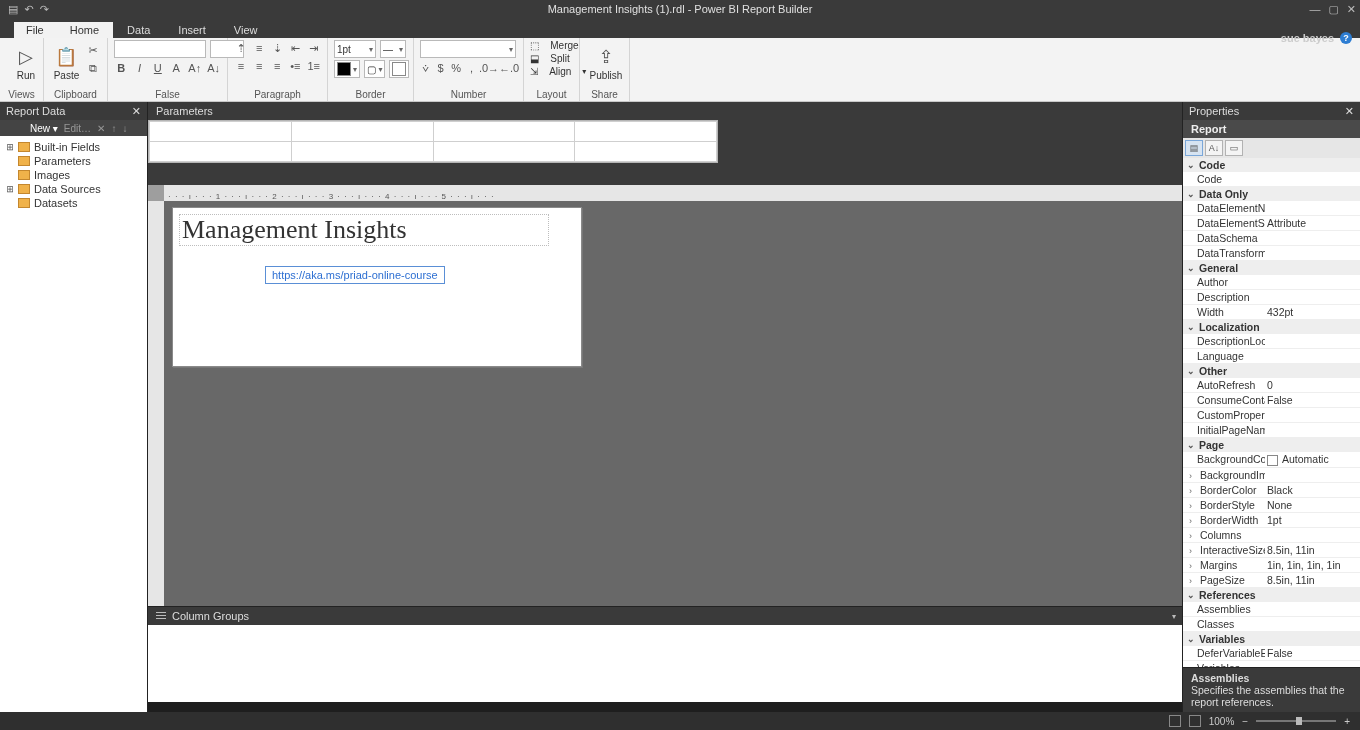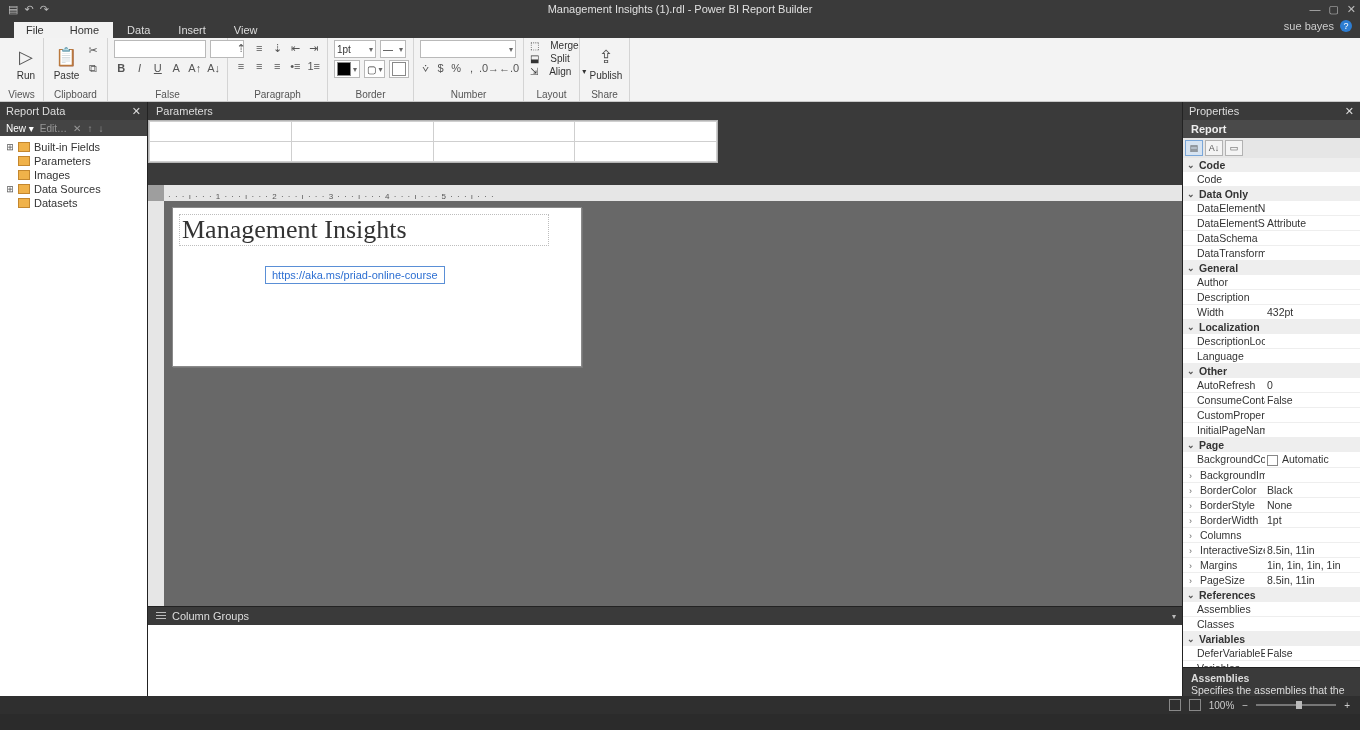--- a/index.html
+++ b/index.html
@@ -6,21 +6,21 @@
   body { width: 1360px; height: 730px; overflow: hidden; background: #2b2b2b; font-size: 11px; color: #ddd; }
   .titlebar { height: 18px; background: #3a3a3a; display: flex; align-items: center; position: relative; }
   .titlebar .qat { display: flex; gap: 6px; padding-left: 8px; align-items: center; }
   .titlebar .qat span { color: #bbb; font-size: 11px; }
   .titlebar .title { position: absolute; left: 0; right: 0; text-align: center; color: #e0e0e0; font-size: 11px; pointer-events: none; }
   .titlebar .winctl { position: absolute; right: 4px; display: flex; gap: 8px; color: #bbb; }
   .tabsbar { height: 20px; background: #3a3a3a; display: flex; align-items: flex-end; position: relative; }
   .tabsbar .filebtn { background: #f2f2f2; color: #333; padding: 2px 12px; font-size: 11px; margin-left: 14px; }
   .tabsbar .tab { padding: 2px 14px; font-size: 11px; color: #ddd; cursor: pointer; }
   .tabsbar .tab.active { background: #f2f2f2; color: #333; }
-  .tabsbar .userarea { position: absolute; right: 8px; top: 2px; color: #ccc; font-size: 11px; display: flex; align-items: flex-end; gap: 6px; }
+  .tabsbar .userarea { position: absolute; right: 8px; top: 14px; color: #ccc; font-size: 11px; display: flex; align-items: flex-end; gap: 6px; font-weight: bold; }
   .tabsbar .helpicon { width: 12px; height: 12px; border-radius: 50%; background: #2d7dd2; color: #fff; display: inline-flex; align-items: center; justify-content: center; font-size: 9px; }
 
   .ribbon { height: 64px; background: #f3f3f3; border-bottom: 1px solid #c8c8c8; display: flex; }
   .ribbon-group { border-right: 1px solid #d4d4d4; display: flex; flex-direction: column; justify-content: space-between; padding: 2px 6px 0 6px; }
   .ribbon-group .lbl { text-align: center; font-size: 10px; color: #555; padding-bottom: 1px; }
   .ribbon-btn-big { display: flex; flex-direction: column; align-items: center; justify-content: center; gap: 2px; width: 40px; height: 46px; color: #333; }
   .ribbon-btn-big .ico { font-size: 18px; color: #555; }
   .ribbon-btn-big .txt { font-size: 10px; }
   .ribbon-row { display: flex; gap: 4px; align-items: center; }
   .rb-small { width: 16px; height: 16px; display: inline-flex; align-items: center; justify-content: center; color: #555; font-size: 11px; border: 1px solid transparent; }
@@ -34,21 +34,21 @@
   .dropdown .caret { font-size: 8px; color: #666; margin-left: 2px; }
   .color-swatch { width: 14px; height: 14px; border: 1px solid #888; display:inline-block; }
   .stack { display:flex; flex-direction:column; gap:2px; }
 
   .workspace { position: absolute; top: 102px; bottom: 18px; left: 0; right: 0; display: flex; }
 
   .panel-left { width: 148px; background: #3a3a3a; display: flex; flex-direction: column; border-right: 1px solid #222; }
   .panel-head { height: 18px; background: #3a3a3a; display: flex; align-items: center; justify-content: space-between; padding: 0 6px; color: #ddd; font-size: 11px; }
   .panel-head .closex { cursor: pointer; }
   .panel-tools { height: 16px; background: #444; display: flex; align-items: center; gap: 6px; padding: 0 6px; font-size: 10px; color: #ccc; }
-  .panel-tools .new { color: #fff; }
+  .panel-tools .new { color: #fff; margin-left: 24px; }
   .panel-tree { flex: 1; background: #fff; color: #333; padding: 4px 0; }
   .tree-item { display: flex; align-items: center; gap: 4px; padding: 1px 6px; font-size: 11px; }
   .tree-item .expander { width: 8px; text-align: center; color: #555; font-size: 9px; }
   .tree-item .folder { width: 12px; height: 10px; background: #f0b24a; border: 1px solid #c4872e; }
   
   .center { flex: 1; display: flex; flex-direction: column; background: #3a3a3a; }
   .params-head { height: 18px; background: #3a3a3a; color: #ddd; padding: 0 8px; display: flex; align-items: center; font-size: 11px; }
   .params-body { background: #f6f6f6; border: 1px solid #b5b5b5; margin: 0; }
   .params-body table { border-collapse: collapse; }
   .params-body td { border: 1px solid #cfcfcf; height: 20px; width: 142px; background: #fff; }
@@ -77,21 +77,21 @@
   .prop-cat { background: #eee; padding: 1px 4px; font-weight: 600; display:flex; align-items:center; gap:4px; }
   .prop-cat .tw { font-size: 9px; color: #555; width: 8px; }
   .prop-row { display: flex; border-bottom: 1px solid #eee; }
   .prop-row .k { width: 82px; padding: 1px 2px 1px 14px; overflow: hidden; white-space: nowrap; }
   .prop-row .k.exp::before { content: "›"; position: relative; left: -8px; font-size: 9px; color: #666; }
   .prop-row .v { flex: 1; padding: 1px 2px; overflow: hidden; white-space: nowrap; }
   .prop-row .v .sw { display:inline-block; width:11px; height:11px; border:1px solid #888; background:#fff; vertical-align:middle; margin-right:4px;}
   .prop-desc { background: #3a3a3a; color: #ddd; padding: 4px 8px; font-size: 10.5px; border-top: 1px solid #222; }
   .prop-desc .dt { font-weight: 600; }
 
-  .statusbar { position: absolute; bottom: 16px; left: 0; right: 0; height: 18px; background: #2f2f2f; display: flex; align-items: center; justify-content: flex-end; gap: 8px; padding: 0 10px; color: #ccc; font-size: 10px; }
+  .statusbar { position: absolute; bottom: 0; left: 0; right: 0; height: 18px; background: #2f2f2f; display: flex; align-items: center; justify-content: flex-end; gap: 8px; padding: 0 10px; color: #ccc; font-size: 10px; }
   .statusbar .slider { width: 80px; height: 2px; background: #777; position: relative; }
   .statusbar .slider .thumb { position: absolute; left: 40px; top: -3px; width: 6px; height: 8px; background: #bbb; }
   .sicon { width: 12px; height: 12px; border: 1px solid #888; display:inline-block; }
 </style>
 </head>
 <body>
 
 <div class="titlebar">
   <div class="qat">
     <span>▤</span>

